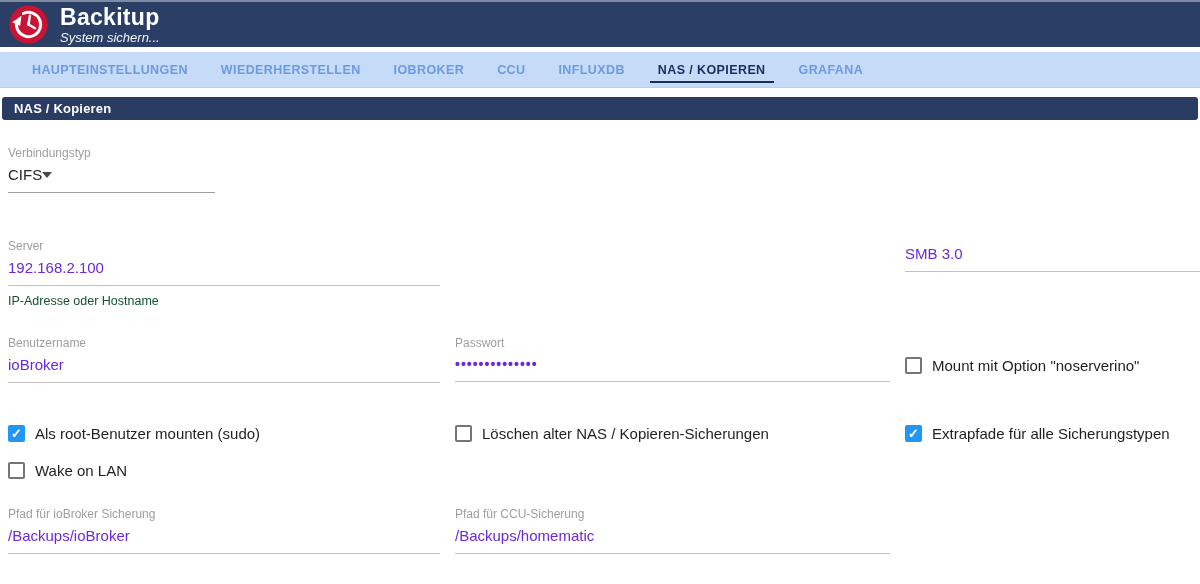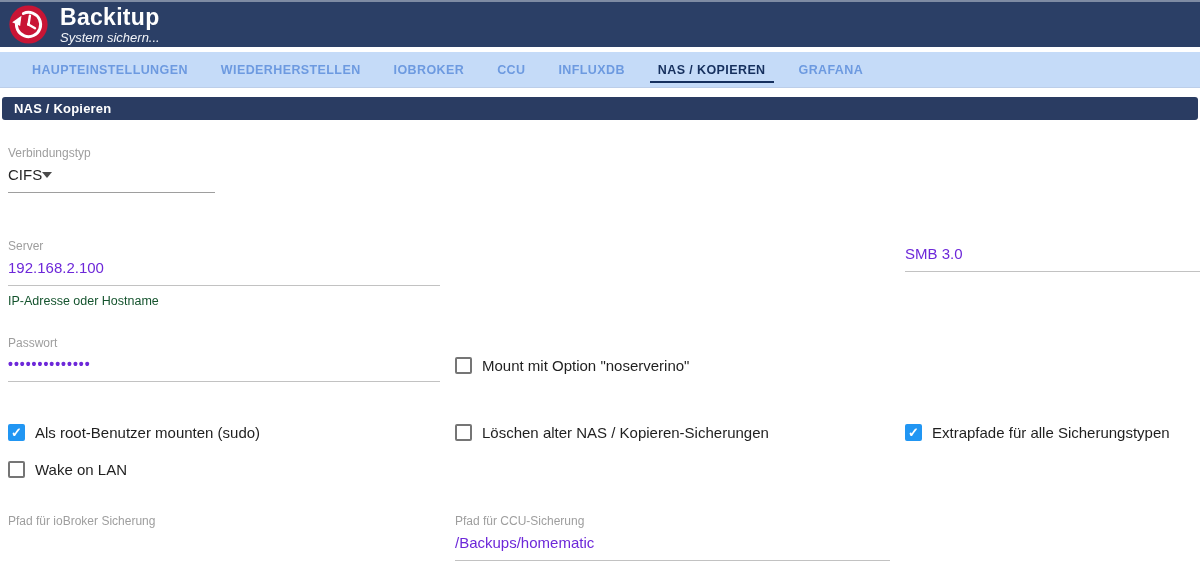--- a/index.html
+++ b/index.html
@@ -27,21 +27,21 @@
 
   
   .section-bar { margin:9px 2px 0 2px; height:23px; background:#2a3c62; color:#fff;
                  border-radius:3px; font-size:13px; font-weight:bold;
                  line-height:23px; padding-left:12px; letter-spacing:.2px; }
 
   
   .content { padding-left:8px; }
   .row { display:grid; grid-template-columns:432px 435px 1fr; column-gap:15px; }
   .r1 { margin-top:26px; } .r2 { margin-top:46px; } .r3 { margin-top:28px; }
-  .r4 { margin-top:42px; } .r5 { margin-top:20px; } .r6 { margin-top:36px; }
+  .r4 { margin-top:42px; } .r5 { margin-top:20px; } .r6 { margin-top:28px; }
 
   .flabel { font-size:12px; color:#9e9e9e; height:14px; line-height:14px; }
   .finput { display:block; width:100%; border:none; border-bottom:1px solid #c2c2c2;
             background:transparent; outline:none; padding:6px 0 9px;
             font-size:15px; color:#6d28d9; font-family:inherit; }
   .finput::placeholder { color:#9e9e9e; opacity:1; }
   .password .finput { font-size:14px; letter-spacing:1px; font-weight:bold; }
   .fhelper { margin-top:8px; font-size:12.5px; color:#14532d; font-weight:500; }
 
   .select { width:207px; display:flex; align-items:center; justify-content:flex-start;
@@ -113,20 +113,24 @@
     </div>
     <div class="field">
       <div class="flabel"></div>
     </div>
     <div class="field">
       <input class="finput" value="SMB 3.0" style="">
     </div>
   </div>
 
   <div class="row r3">
+    <div class="field">
+      <div class="flabel">Benutzername</div>
+      <input class="finput" value="ioBroker" style="">
+    </div>
     <div class="field password">
       <div class="flabel">Passwort</div>
       <input class="finput" value="••••••••••••••" style="">
     </div>
     <div class="cbrow cb-cell-offset">
       <span class="cb"></span>
       <span class="cblabel">Mount mit Option "noserverino"</span>
     </div>
   </div>
 
@@ -150,20 +154,21 @@
       <span class="cb"></span>
       <span class="cblabel">Wake on LAN</span>
     </div>
     <div></div>
       <div></div>
   </div>
 
   <div class="row r6">
     <div class="field">
       <div class="flabel">Pfad für ioBroker Sicherung</div>
+      <input class="finput" value="/Backups/ioBroker" style="">
     </div>
     <div class="field">
       <div class="flabel">Pfad für CCU-Sicherung</div>
       <input class="finput" value="/Backups/homematic" style="">
     </div>
     <div></div>
   </div>
 
 </div>
 

